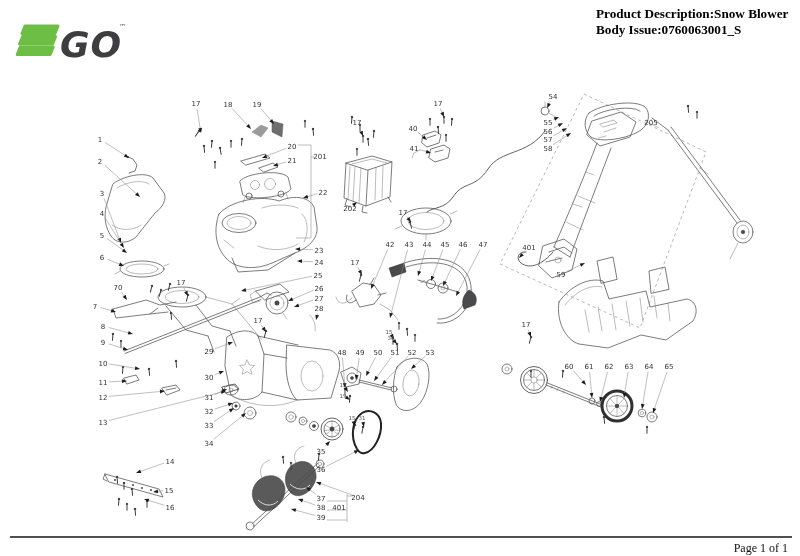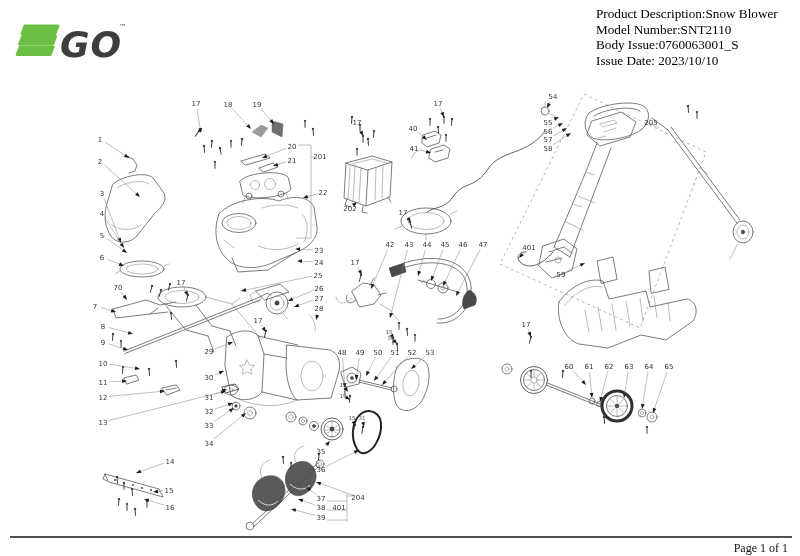--- a/index.html
+++ b/index.html
@@ -1,19 +1,19 @@
 <!DOCTYPE html>
 <html><head>
 <meta charset="utf-8">
 <style>
   html,body{margin:0;padding:0;background:#e8e8e8;}
   .page{position:relative;width:800px;height:556px;background:#ffffff;overflow:hidden;
         font-family:"Liberation Serif",serif;}
   .product-info{position:absolute;left:596px;top:6px;font-size:13.2px;line-height:15.6px;
-        color:#000;white-space:nowrap;}
+        color:#000;white-space:nowrap;font-weight:bold;}
   .footer-rule{position:absolute;left:10px;right:8px;top:536px;height:2px;background:#4f4f4f;}
   .page-number{position:absolute;right:12px;top:541px;font-size:12px;color:#111;}
   .logo-svg{position:absolute;left:8px;top:12px;}
   .diagram-svg{position:absolute;left:0;top:0;}
   
   .ln{fill:none;stroke:#5b5b5b;stroke-width:.8;stroke-linecap:round;stroke-linejoin:round;}
   .thin{stroke-width:.5;stroke:#777;}
   .dk{stroke:#3a3a3a;}
   .fill-dk{fill:#4a4a4c;stroke:#2f2f2f;stroke-width:.5;}
   .dot{fill:#555;stroke:none;}
@@ -34,23 +34,21 @@
       <path d="M17,14 h33 l-3,7.5 h-33 Z"></path>
       <path d="M14.6,24.5 h33 l-3,7.5 h-33 Z"></path>
       <path d="M12.2,35 h33 l-3,7.5 h-33 Z"></path>
     </g>
     <text x="52" y="45" font-family="&quot;DejaVu Sans&quot;,sans-serif" font-size="36" font-weight="bold" font-style="italic" fill="#3e3e40" letter-spacing="1">GO</text>
     <text x="111" y="17" font-family="&quot;DejaVu Sans&quot;,sans-serif" font-size="7" fill="#3e3e40">™</text>
   </svg>
 
   <div class="product-info">
     <div>Product Description:Snow Blower</div>
-    <div>Model Number:SNT2110</div>
     <div>Body Issue:0760063001_S</div>
-    <div>Issue Date: 2023/10/10</div>
   </div>
 
   <svg id="diagram-svg" class="diagram-svg" width="800" height="556" viewBox="0 0 800 556">
     <defs>
       <g id="scr">
         <circle r="1.2" fill="#3d3d3d"></circle>
         <line x1="1" y1="1" x2="4.5" y2="4.5" stroke="#3d3d3d" stroke-width="1" stroke-linecap="round"></line>
       </g>
     </defs>
 

